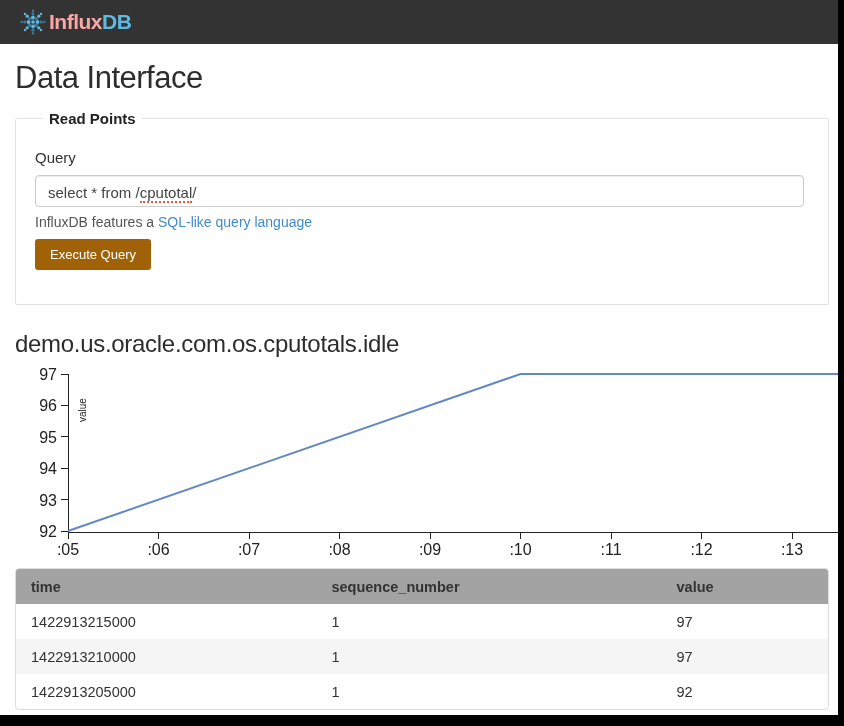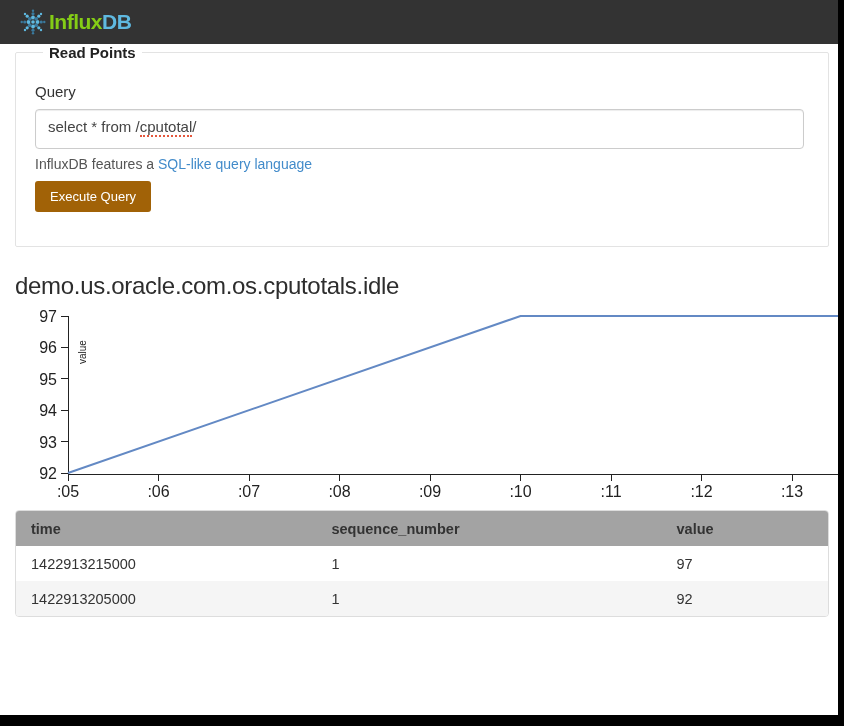--- a/index.html
+++ b/index.html
@@ -9,38 +9,38 @@
     font-family:"Liberation Sans",sans-serif;
   }
   
   .edge-right{position:absolute;top:0;right:0;width:6px;height:726px;background:#000;}
   .edge-bottom{position:absolute;left:0;bottom:0;width:844px;height:11px;background:#000;}
 
   
   .navbar{height:44px;width:838px;background:#333333;display:flex;align-items:center;padding-left:20px;box-sizing:border-box;}
   .brand{display:flex;align-items:center;gap:3px;cursor:pointer;text-decoration:none;}
   .brand-text{font-size:21px;font-weight:700;letter-spacing:-.5px;}
-  .brand-influx{color:#84cc16;}
+  .brand-influx{color:#fca5a5;}
   .brand-db{color:#5fb9e0;margin-top:12px;}
 
   
   .content{padding:0 15px;}
   h1.page-title{font-size:31px;font-weight:400;margin:16px 0 14px 0;color:#2d2d2d;letter-spacing:-.5px;}
 
   fieldset.read-points{
     border:1px solid #e3e3e3;border-radius:2px;
     margin:0;padding:12px 24px 34px 19px;
   }
   fieldset.read-points legend{
     font-size:15px;font-weight:700;color:#222;
     margin-left:8px;padding:0 6px;
   }
   .query-label{display:block;font-size:15px;color:#333;margin:10px 0 9px 0;}
   .query-input{
-    box-sizing:border-box;width:100%;height:40px;line-height:34px;
+    box-sizing:border-box;width:100%;height:32px;line-height:34px;
     border:1px solid #ccc;border-radius:4px;background:#fff;
     box-shadow:inset 0 1px 1px rgba(0,0,0,.075);
     padding:0 12px;font-size:15px;color:#444;cursor:text;white-space:nowrap;overflow:hidden;
   }
   .misspelled{border-bottom:2px dotted #e4573d;}
   .helper-line{font-size:14px;color:#555;margin-top:7px;}
   .helper-line a{color:#428bca;text-decoration:none;cursor:pointer;}
   .btn-execute{
     display:inline-block;margin-top:9px;border:none;cursor:pointer;
     background:#a16207;color:#fff;font-size:13px;font-weight:400;
@@ -94,20 +94,21 @@
         <circle cx="18.8" cy="7.2" r="1.6" fill="#5fb9e0"></circle>
         <circle cx="21.0" cy="5.0" r="1.2" fill="#5fb9e0"></circle>
         <circle cx="13" cy="13" r="1.8" fill="#5fb9e0"></circle>
       </svg>
     <span class="brand-text"><span class="brand-influx">Influx</span><span class="brand-db">DB</span></span>
   </a>
 </div>
 
 <div class="content">
 
+  <h1 class="page-title">Data Interface</h1>
 
   <fieldset class="read-points">
     <legend>Read Points</legend>
 
     <label class="query-label">Query</label>
 
     <div class="query-input" role="textbox"><span>select * from /</span><span class="misspelled">cputotal</span><span>/</span></div>
 
     <div class="helper-line"><span>InfluxDB features a </span><a>SQL-like query language</a></div>
 
@@ -165,20 +166,25 @@
           <th>value</th>
         </tr>
       </thead>
     <tbody>
         <tr>
           <td>1422913215000</td>
           <td>1</td>
           <td>97</td>
         </tr>
         <tr>
+          <td>1422913210000</td>
+          <td>1</td>
+          <td>97</td>
+        </tr>
+        <tr>
           <td>1422913205000</td>
           <td>1</td>
           <td>92</td>
         </tr>
       </tbody>
   </table>
 </div>
 
 <div class="edge-right"></div>
 <div class="edge-bottom"></div>

